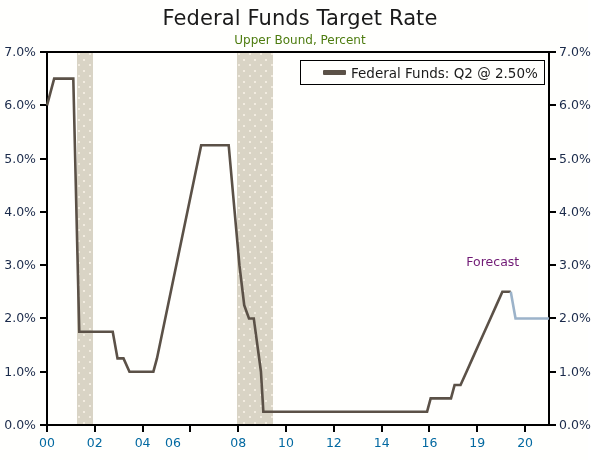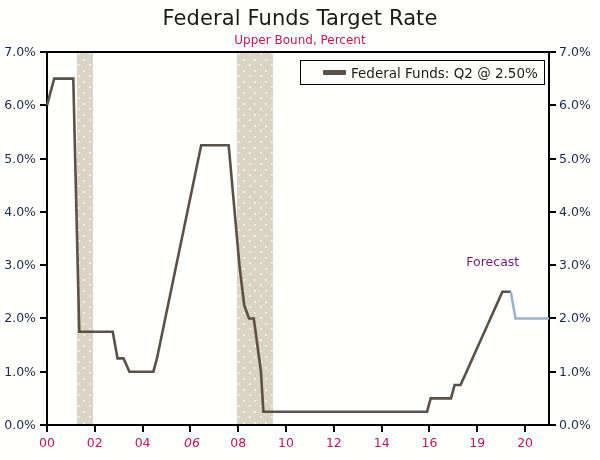--- a/index.html
+++ b/index.html
@@ -30,21 +30,21 @@
     color: #1a1a1a;
     letter-spacing: 0.1px;
   }
   #chart-subtitle {
     position: absolute;
     left: 0;
     top: 33px;
     width: 600px;
     text-align: center;
     font-size: 12px;
-    color: #be185d;
+    color: #4d7c0f;
   }
   
   #plot-area {
     position: absolute;
     left: 46px;
     top: 51px;
     width: 504px;
     height: 374px;
     background: #fffffd;
   }
@@ -118,21 +118,21 @@
     height: 7px;
     background: #000000;
   }
   .xlabel {
     position: absolute;
     top: 435px;
     width: 34px;
     margin-left: -17px;
     text-align: center;
     font-size: 12.5px;
-    color: #be185d;
+    color: #0369a1;
   }
   
   .recession-band {
     position: absolute;
     top: 52px;
     height: 373px;
     background-color: #d9d4c5;
     background-image:
       radial-gradient(circle at 2px 2px, #f2ece0 0.9px, transparent 1.1px),
       radial-gradient(circle at 7px 8px, #f2ece0 0.9px, transparent 1.1px);
@@ -241,21 +241,21 @@
       <div class="ylabel-right" style="top: 44px;">7.0%</div>
     </div>
   <div id="x-axis-group">
       <div class="xtick" style="left: 46px;"></div>
       <div class="xlabel" style="left: 47px;">00</div>
       <div class="xtick" style="left: 93.8095px;"></div>
       <div class="xlabel" style="left: 94.8095px;">02</div>
       <div class="xtick" style="left: 141.619px;"></div>
       <div class="xlabel" style="left: 142.619px;">04</div>
       <div class="xtick" style="left: 189.429px;"></div>
-      <div class="xlabel" style="left: 192px; font-style: italic;">06</div>
+      <div class="xlabel" style="left: 173px;">06</div>
       <div class="xtick" style="left: 237.238px;"></div>
       <div class="xlabel" style="left: 238.238px;">08</div>
       <div class="xtick" style="left: 285.048px;"></div>
       <div class="xlabel" style="left: 286.048px;">10</div>
       <div class="xtick" style="left: 332.857px;"></div>
       <div class="xlabel" style="left: 333.857px;">12</div>
       <div class="xtick" style="left: 380.667px;"></div>
       <div class="xlabel" style="left: 381.667px;">14</div>
       <div class="xtick" style="left: 428.476px;"></div>
       <div class="xlabel" style="left: 429.476px;">16</div>

